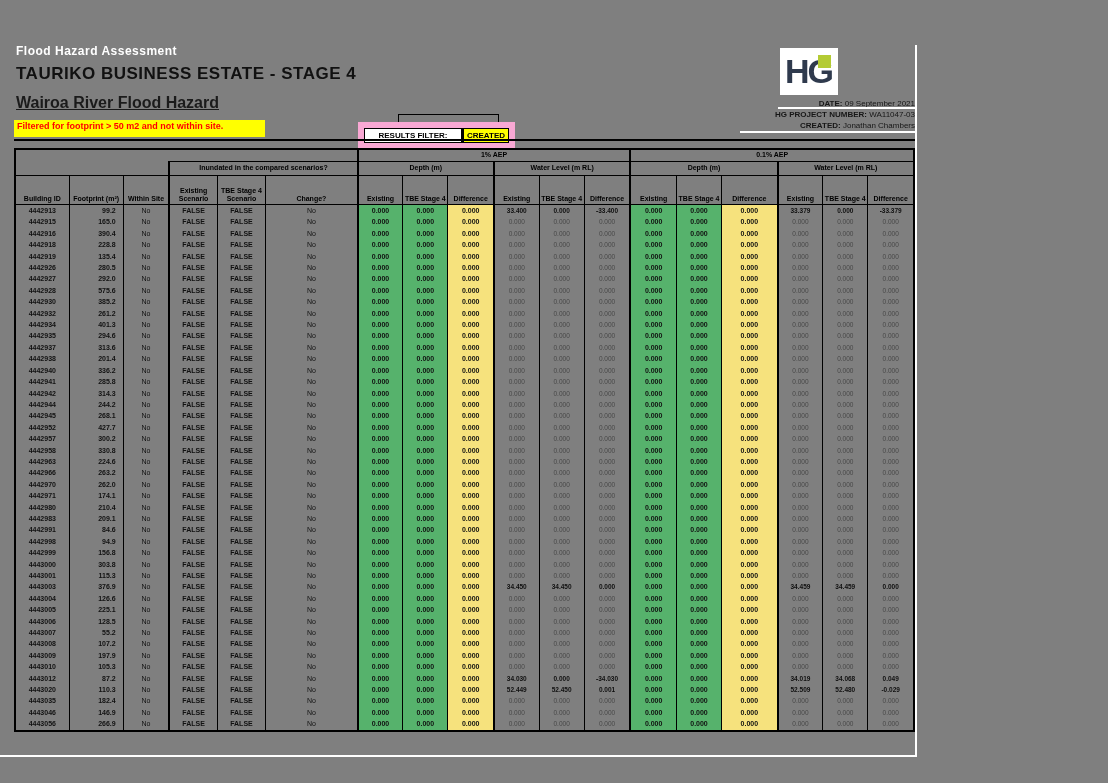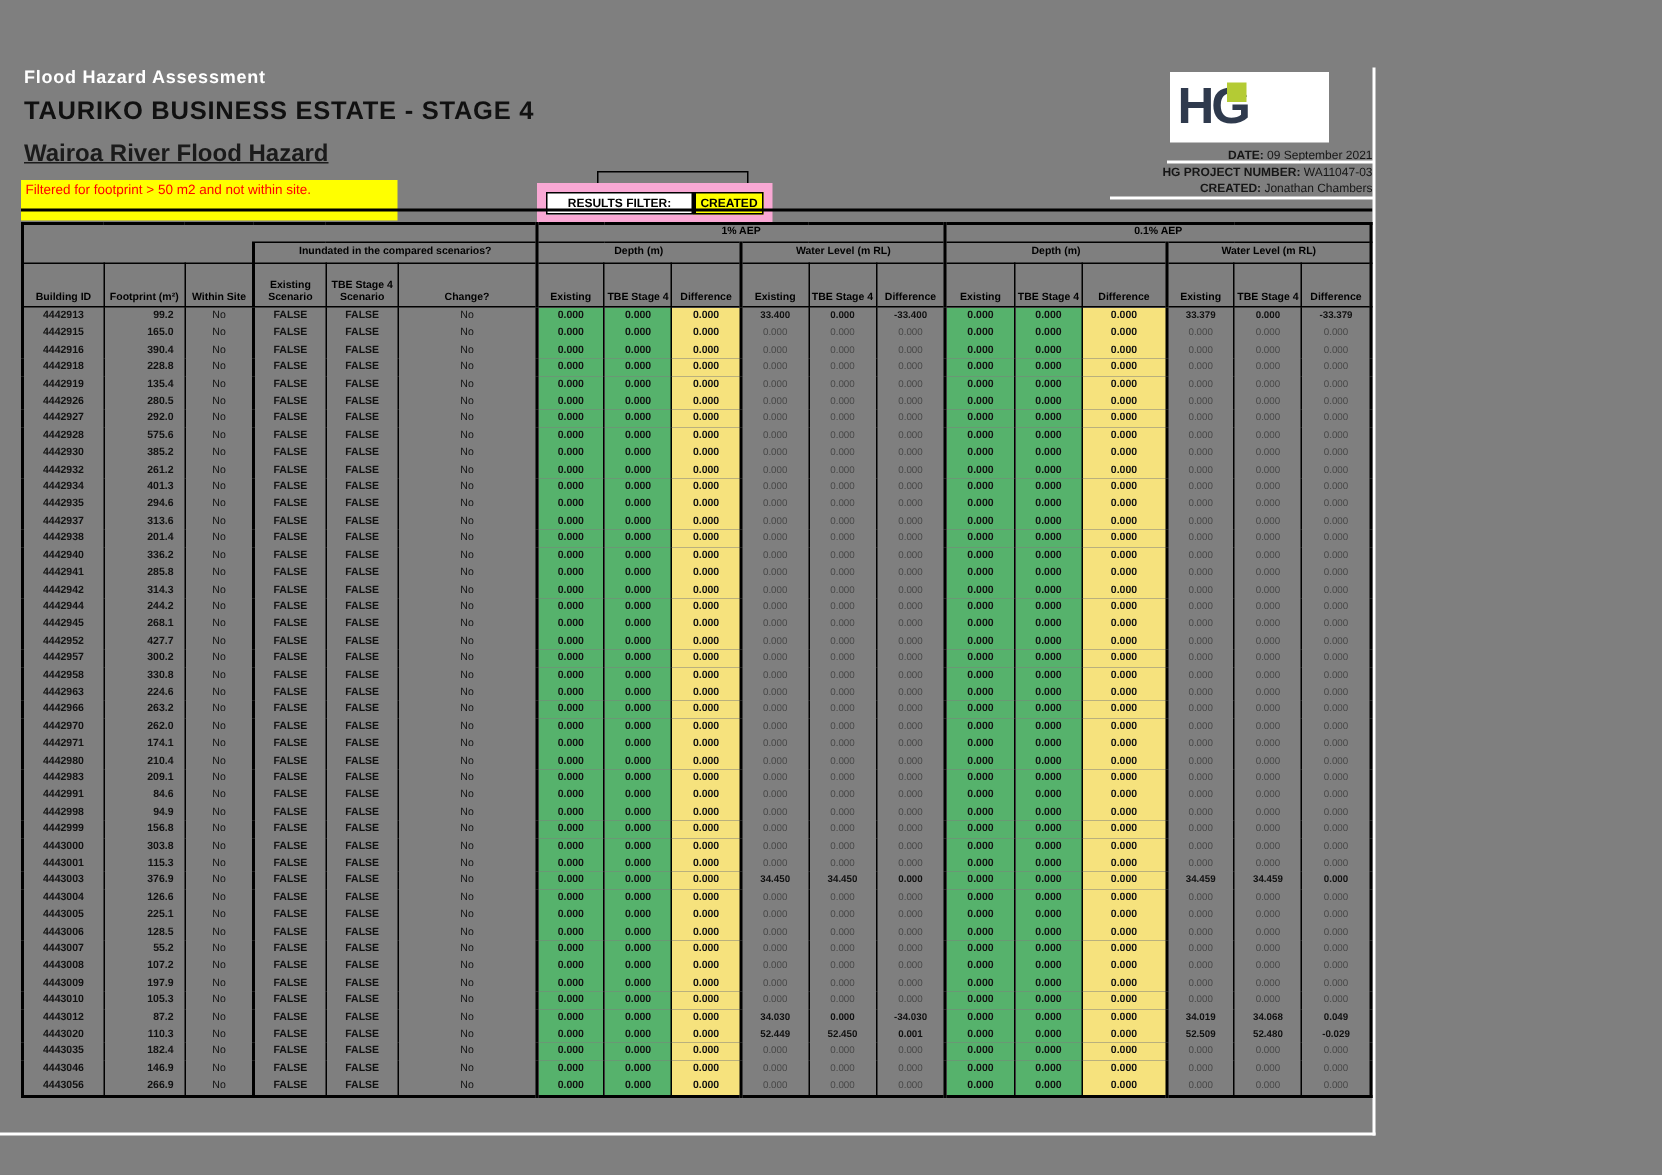--- a/index.html
+++ b/index.html
@@ -9,37 +9,37 @@
     font-family:"Liberation Sans",sans-serif;
     -webkit-font-smoothing:antialiased;
   }
   .abs{position:absolute;}
 
   
   .report-type{left:16px;top:44px;font-size:12px;font-weight:bold;color:#ffffff;letter-spacing:.5px;}
   .main-title{left:16px;top:64px;font-size:17px;font-weight:bold;color:#111;letter-spacing:.5px;}
   .subtitle{left:16px;top:94px;font-size:16px;font-weight:bold;color:#1b1b1b;text-decoration:underline;}
   .filter-note{
-    left:14px;top:120px;width:248px;height:27px;line-height:13px;
-    background:#FFFF00;color:#FF0000;font-size:9px;font-weight:normal;padding-left:3px;
+    left:14px;top:120px;width:248px;height:17px;line-height:13px;
+    background:#FFFF00;color:#FF0000;font-size:9px;font-weight:bold;padding-left:3px;
   }
   .mini-box{left:398px;top:114px;width:99px;height:7px;border:1px solid #000;}
   .results-filter{left:358px;top:122px;height:15px;display:flex;border:6px solid #f9a8d4;}
   .rf-label{
     width:96px;background:#FFFFFF;border:1px solid #000;
     font-size:8px;font-weight:bold;color:#000;display:flex;align-items:center;justify-content:center;
   }
   .rf-value{
     width:44px;background:#FFFF00;border:1px solid #000;border-left-width:2px;
     font-size:8px;font-weight:bold;color:#000;display:flex;align-items:center;justify-content:center;
   }
   .rule-black{left:14px;top:139px;width:901px;height:2px;background:#000;}
 
   
-  .logo-box{left:780px;top:48px;width:58px;height:47px;background:#FFFFFF;padding-left:48px;}
+  .logo-box{left:780px;top:48px;width:58px;height:47px;background:#FFFFFF;}
   .logo-letters{position:absolute;left:5px;top:4px;font-size:34px;line-height:38px;font-weight:800;color:#2F3A4D;letter-spacing:-2px;}
   .logo-square{position:absolute;left:38px;top:7px;width:13px;height:13px;background:#B4CB34;}
   .meta{right:193px;text-align:right;font-size:8px;color:#161616;width:240px;}
   .meta b{font-weight:bold;}
   .meta-date{top:99px;}
   .meta-project{top:110px;}
   .meta-created{top:121px;}
   .wline{background:#FFFFFF;}
   .wline-date{left:778px;top:107px;width:138px;height:2px;}
   .wline-meta{left:740px;top:131px;width:176px;height:2px;}

